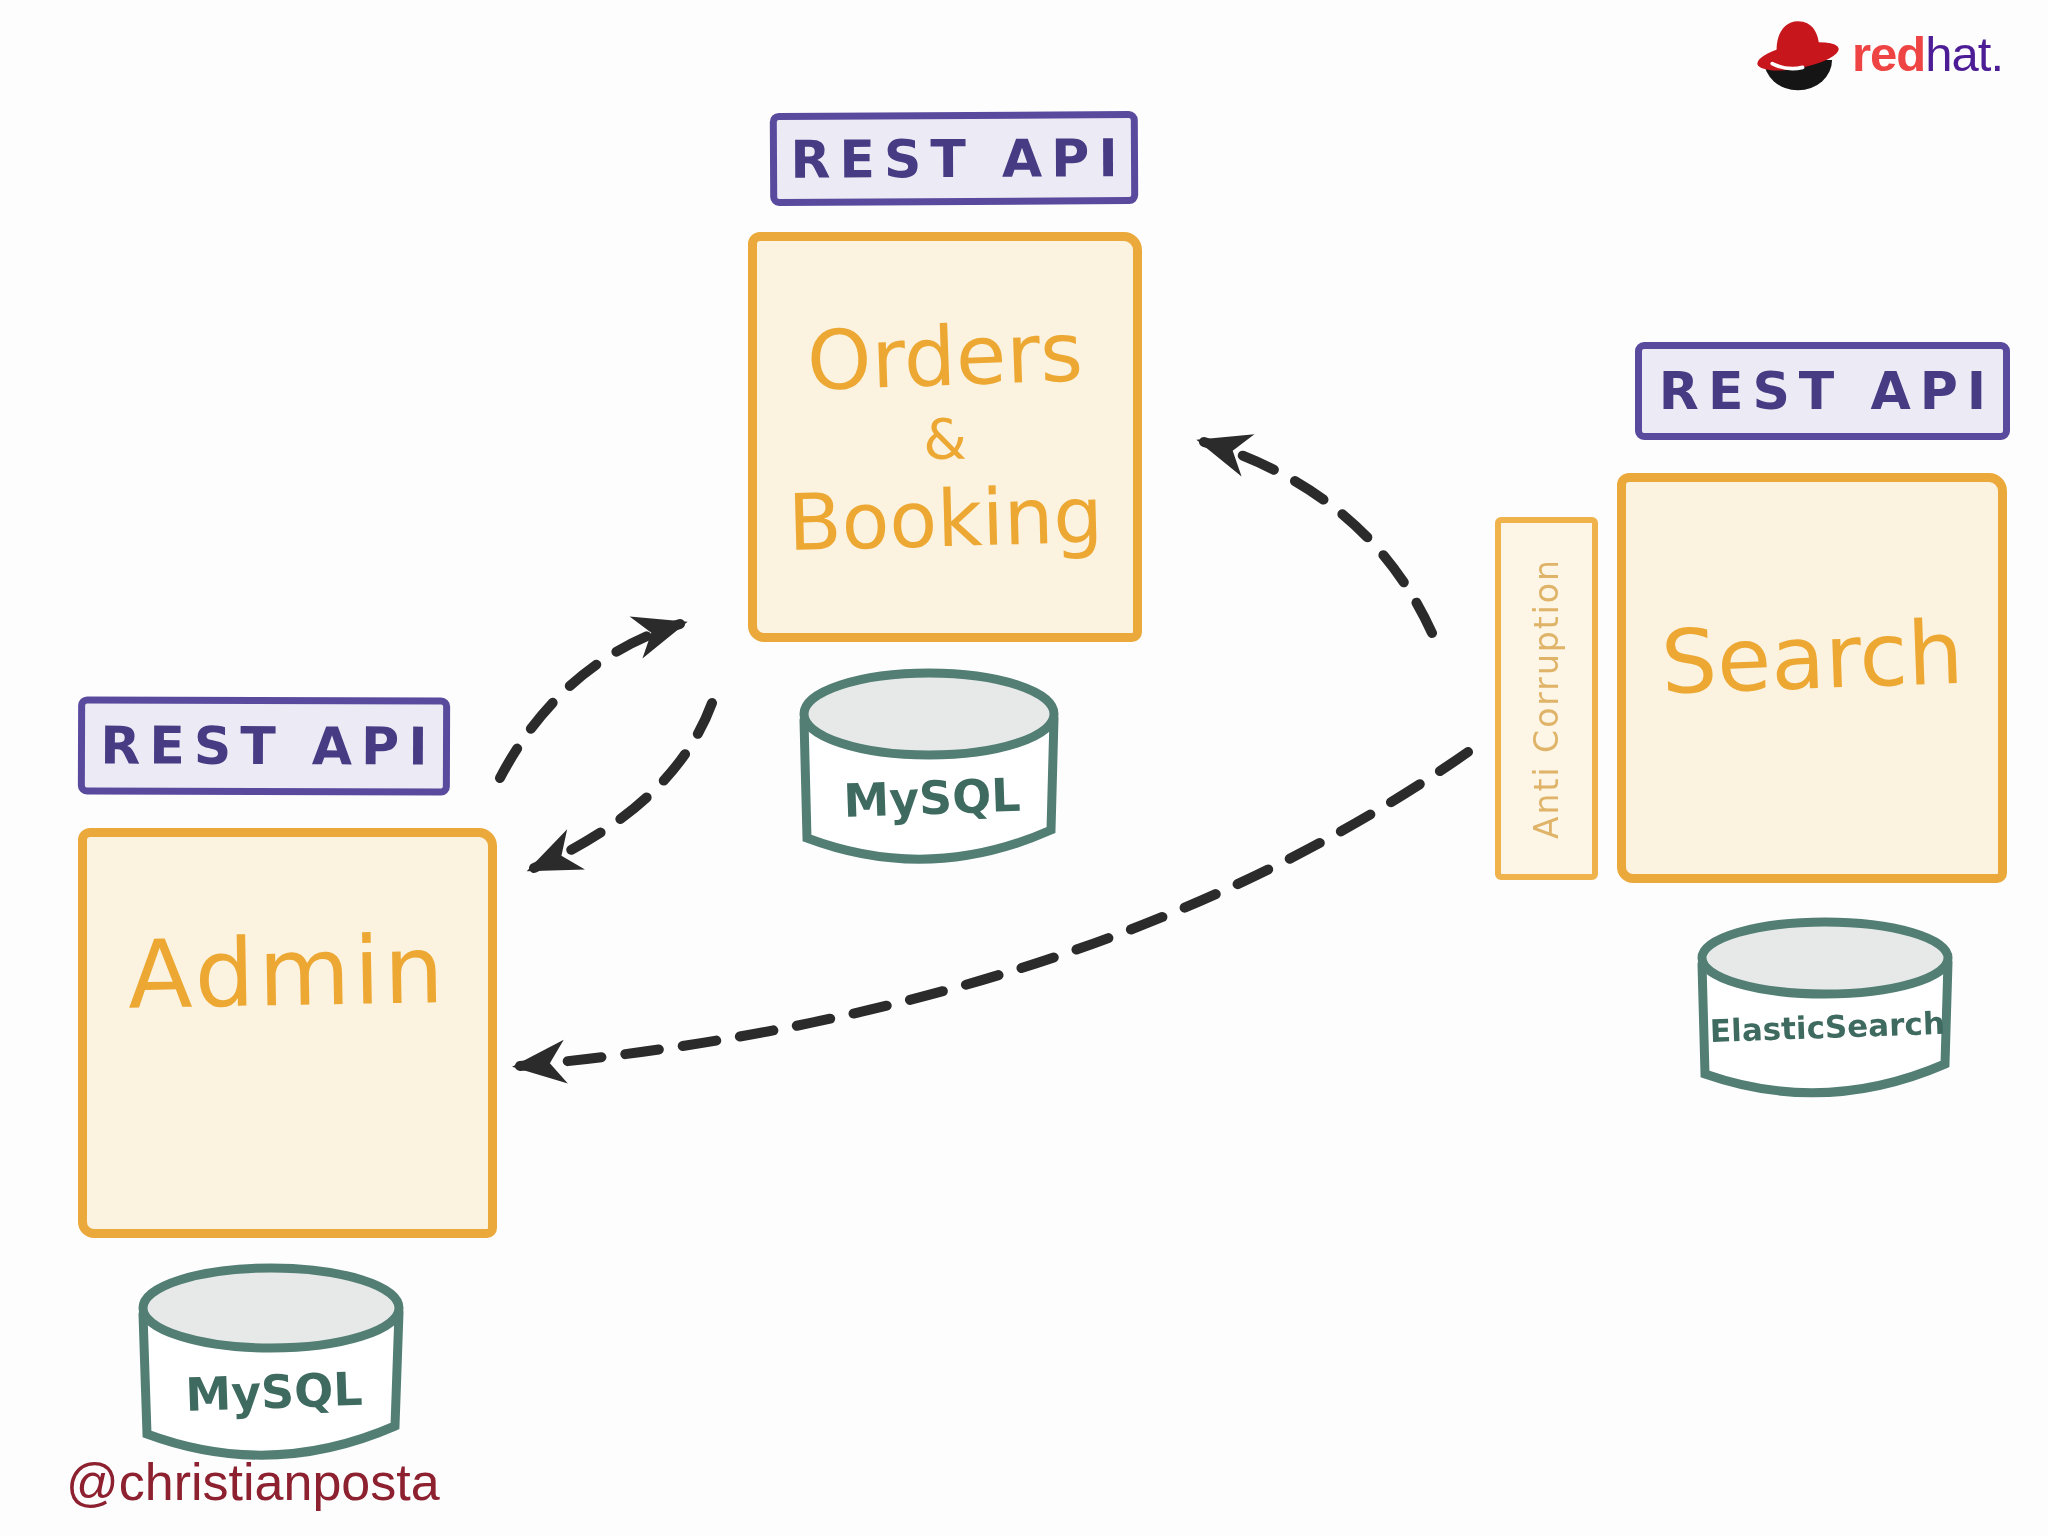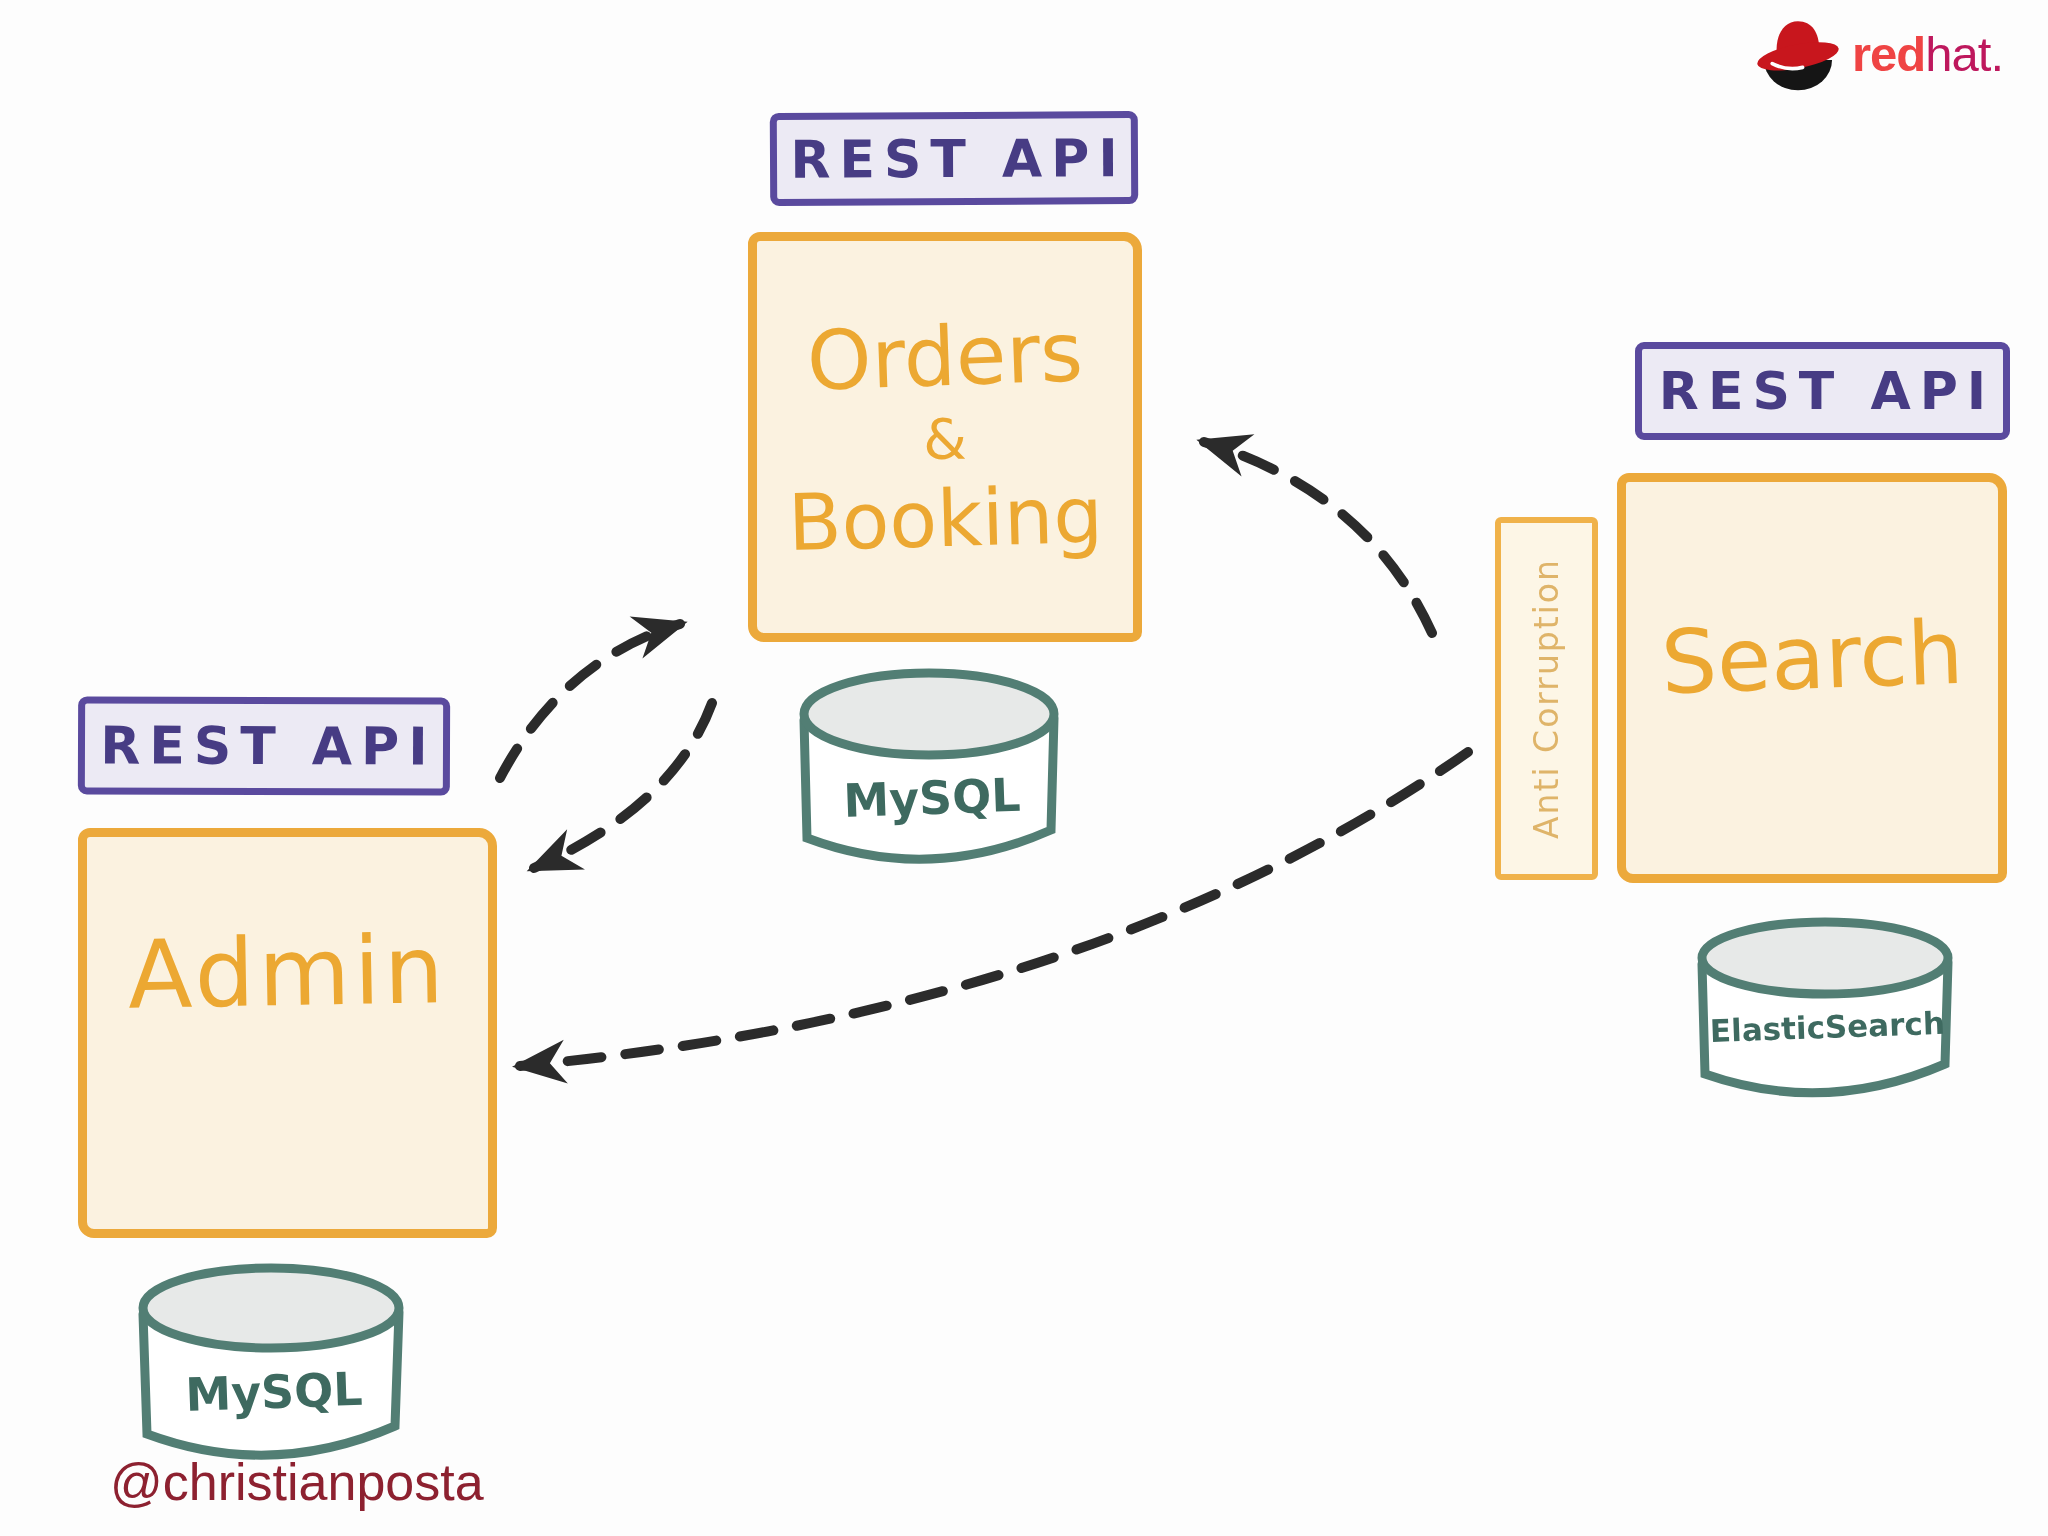--- a/index.html
+++ b/index.html
@@ -45,26 +45,26 @@
     display:flex;align-items:center;justify-content:center;
   }
   .anti span{
     transform:rotate(-90deg);white-space:nowrap;
     font-size:33px;color:#DFB469;letter-spacing:2px;
   }
 
   
   .watermark{
     position:absolute;left:66px;top:1452px;
-    font-family:"Liberation Sans",sans-serif;font-size:52px;color:#8D2130;margin-left:44px;
+    font-family:"Liberation Sans",sans-serif;font-size:52px;color:#8D2130;
   }
   .redhat{position:absolute;left:1752px;top:10px;display:flex;align-items:center;gap:8px;}
   .redhat .word{font-family:"Liberation Sans",sans-serif;font-size:49px;letter-spacing:-1px;white-space:nowrap;}
   .word .b{font-weight:700;color:#ef4444;}
-  .word .l{font-weight:400;color:#be185d;text-align:right;}
+  .word .l{font-weight:400;color:#4c1d95;text-align:right;}
 
   .db-text{font-family:"DejaVu Sans",sans-serif;font-weight:700;fill:#3E6A60;}
 </style>
 </head>
 <body>
 
 <div class="canvas">
 
   <svg class="layer" width="2048" height="1536" viewBox="0 0 2048 1536">
     <defs>

